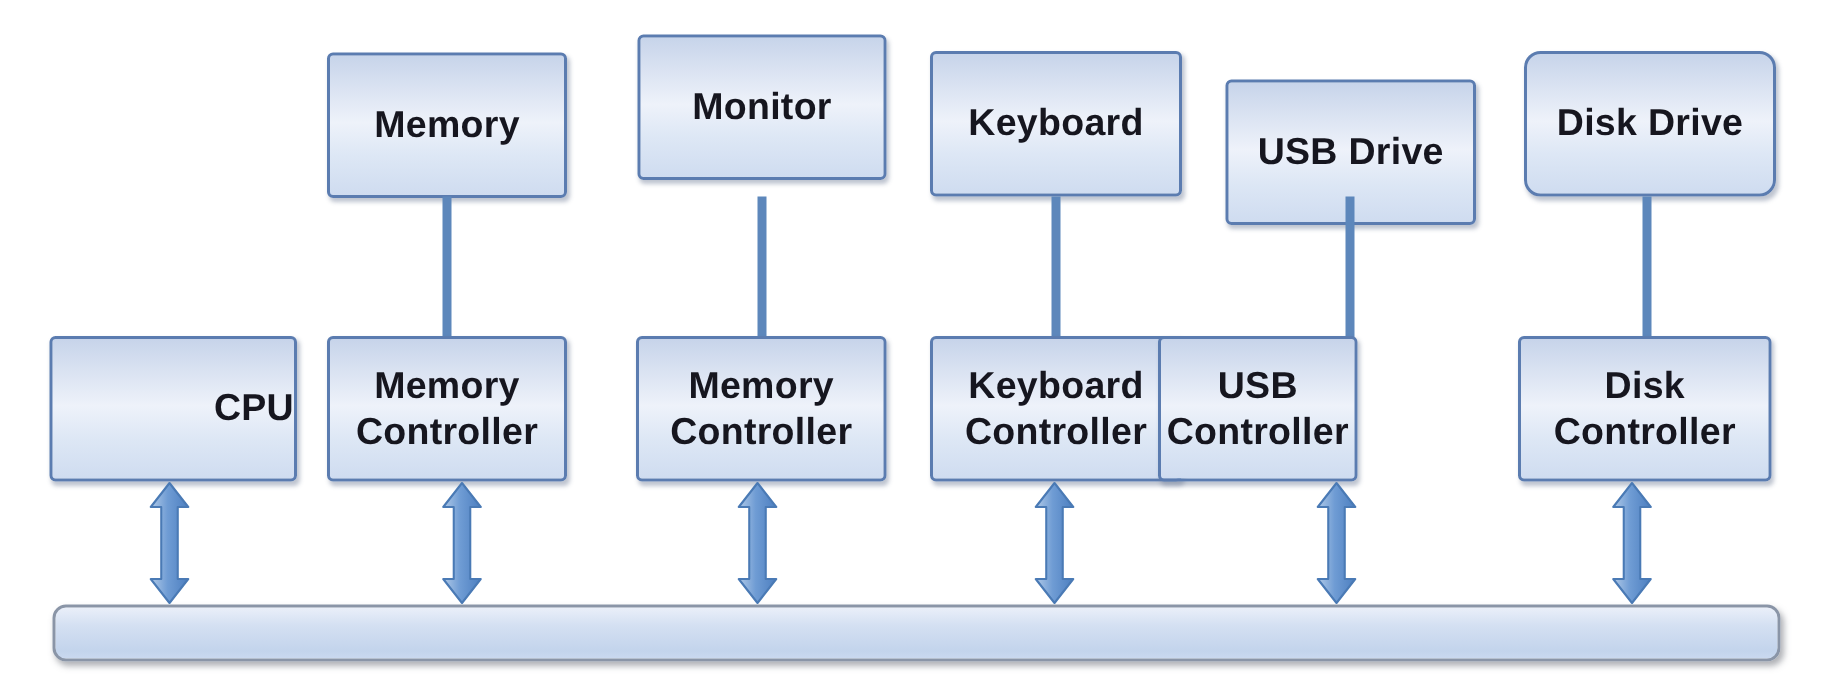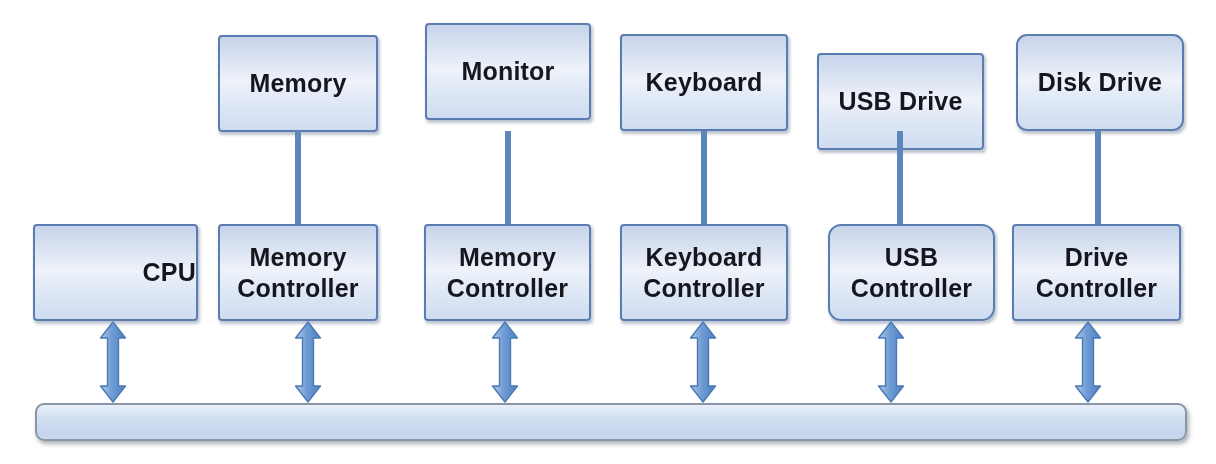--- a/index.html
+++ b/index.html
@@ -108,26 +108,26 @@
 Controller</span>
   </div>
   <div class="box" style="left:424px; top:224px; width:167px;">
     <span class="label">Memory
 Controller</span>
   </div>
   <div class="box" style="left:620px; top:224px; width:168px;">
     <span class="label">Keyboard
 Controller</span>
   </div>
-  <div class="box" style="left:828px; top:224px; width:167px;border-radius:13px;">
+  <div class="box" style="left:772px; top:224px; width:133px;">
     <span class="label">USB
 Controller</span>
   </div>
   <div class="box" style="left:1012px; top:224px; width:169px;">
-    <span class="label">Drive
+    <span class="label">Disk
 Controller</span>
   </div>
 
   <svg class="bus-arrow" style="left:99px;" viewBox="0 0 28 82">
       <polygon points="14,1 26.5,17 19.5,17 19.5,65 26.5,65 14,81 1.5,65 8.5,65 8.5,17 1.5,17" fill="url(#arrowGrad)" stroke="#4a7ab5" stroke-width="1.4" stroke-linejoin="round"></polygon>
     </svg>
   <svg class="bus-arrow" style="left:294px;" viewBox="0 0 28 82">
       <polygon points="14,1 26.5,17 19.5,17 19.5,65 26.5,65 14,81 1.5,65 8.5,65 8.5,17 1.5,17" fill="url(#arrowGrad)" stroke="#4a7ab5" stroke-width="1.4" stroke-linejoin="round"></polygon>
     </svg>
   <svg class="bus-arrow" style="left:491px;" viewBox="0 0 28 82">

